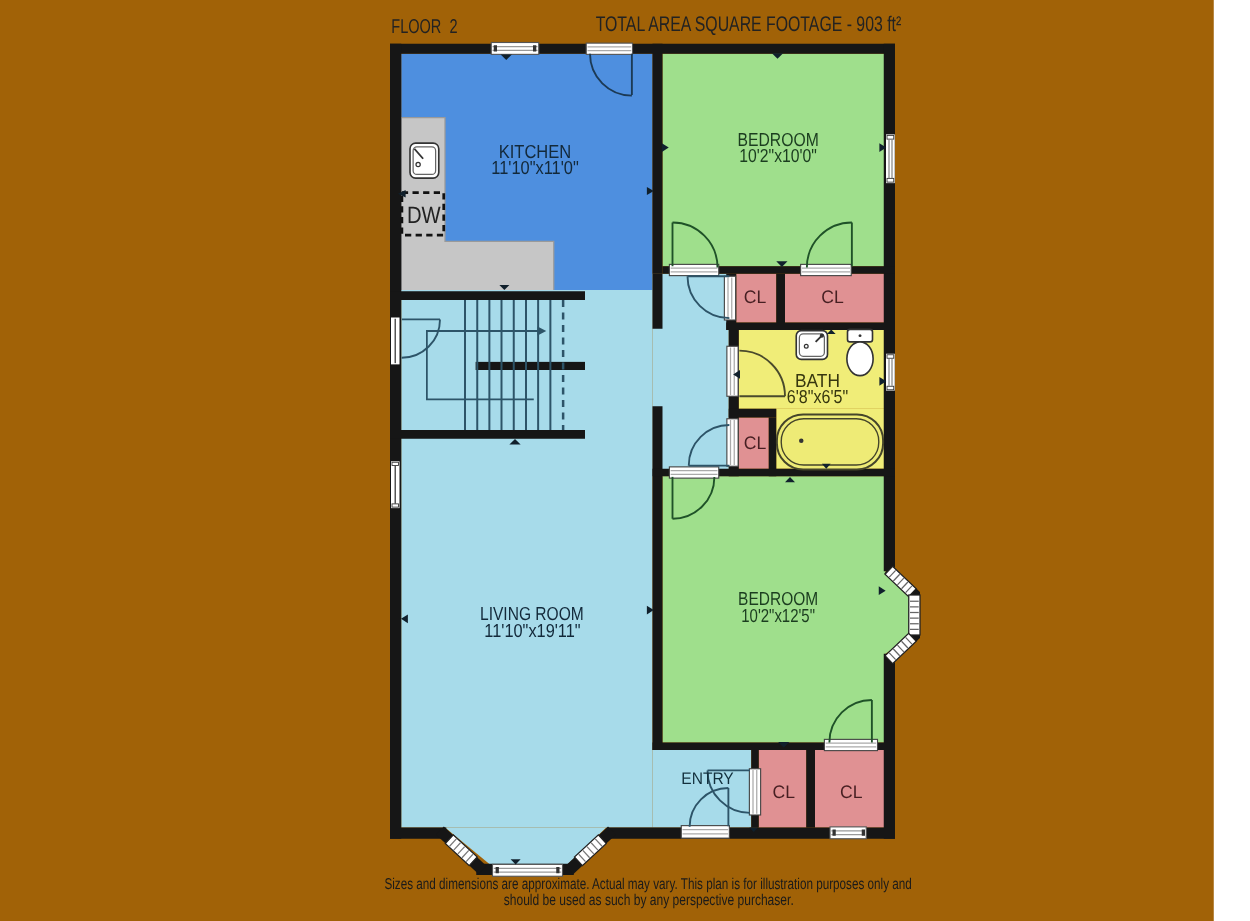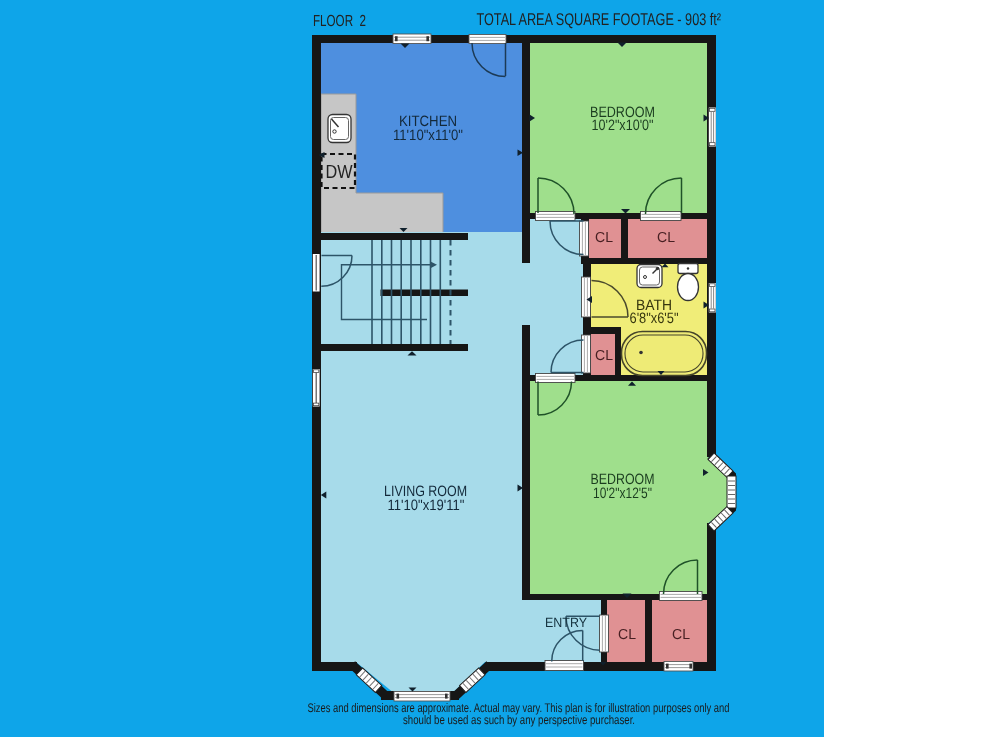--- a/index.html
+++ b/index.html
@@ -1,16 +1,16 @@
 <!DOCTYPE html>
 <html><head>
 <meta charset="utf-8">
 <style>
 html,body{margin:0;padding:0;background:#ffffff;}
-#page{position:relative;width:824px;height:737px;background:#0ea5e9;overflow:hidden;}
+#page{position:relative;width:971px;height:737px;background:#a16207;overflow:hidden;}
 svg{display:block;}
 text{font-family:"Liberation Sans",sans-serif;}
 </style>
 </head>
 <body>
 <div id="page">
 <svg width="1000" height="737" viewBox="0 0 1000 737" text-rendering="geometricPrecision" shape-rendering="geometricPrecision">
 
 <g id="floors">
 

